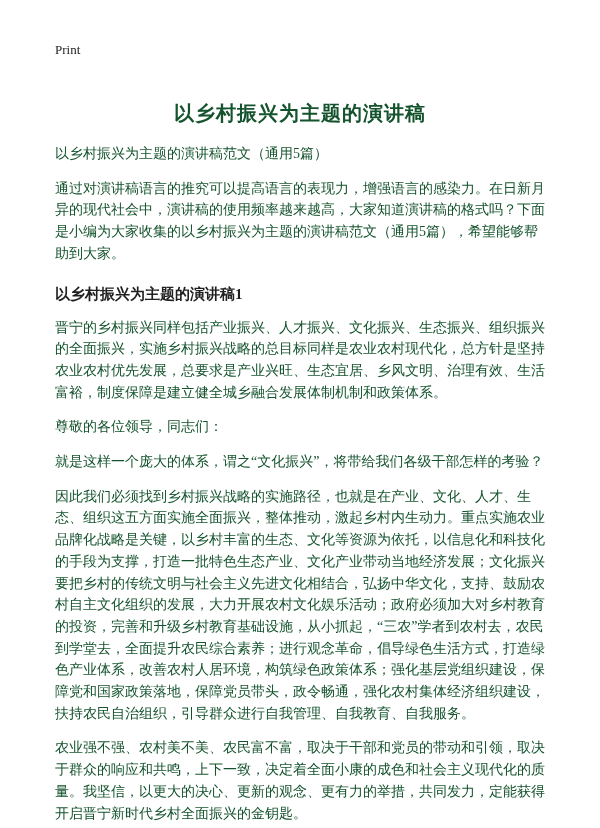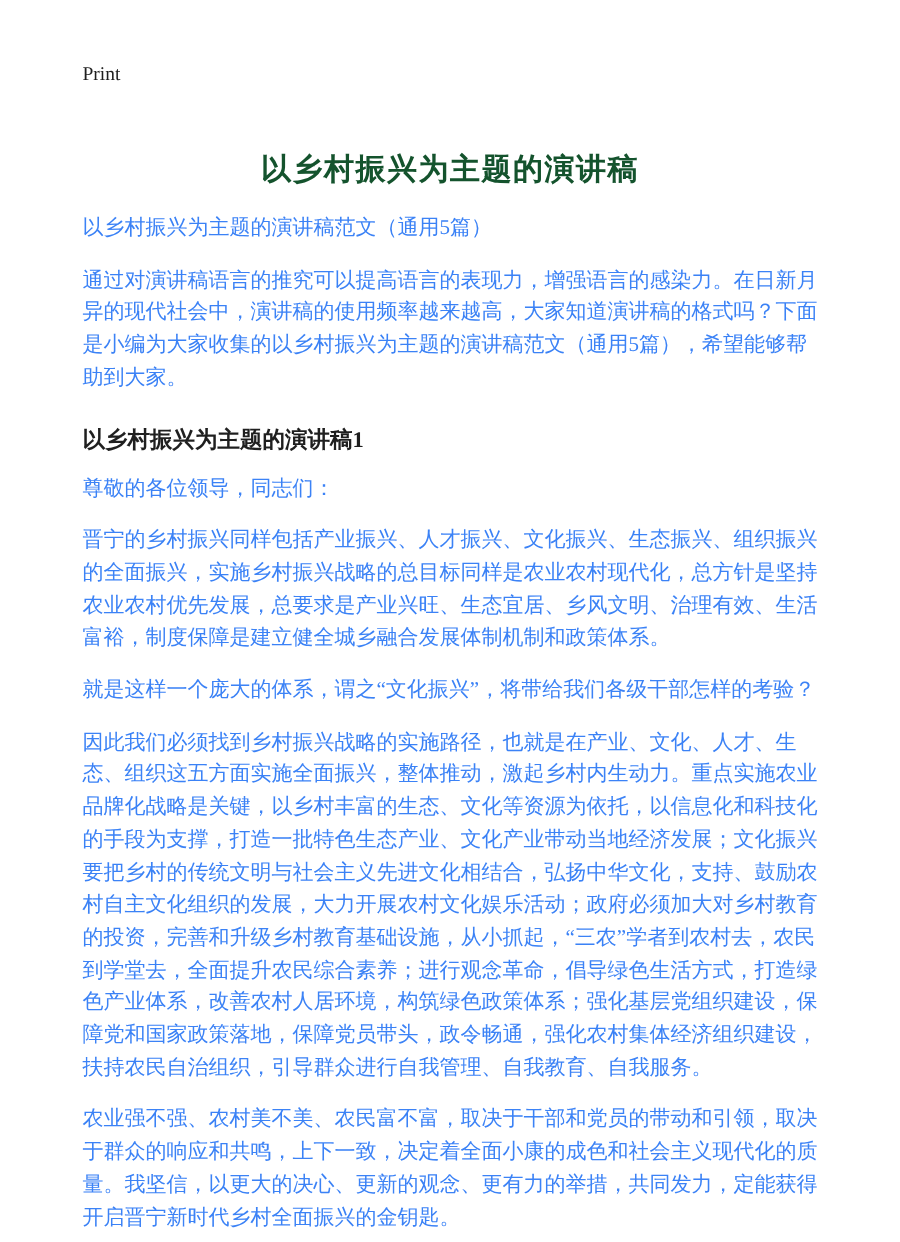--- a/index.html
+++ b/index.html
@@ -34,21 +34,21 @@
     font-weight: bold;
     text-align: center;
     color: #14532d;
     margin: 22px 0 16px 0;
     letter-spacing: 1px;
   }
   p.body-text {
     font-size: 14px;
     line-height: 21.7px;
     margin: 13px 0;
-    color: #3b82f6;
+    color: #14532d;
     text-align: left;
   }
   h2.section-heading {
     font-size: 15px;
     font-weight: bold;
     color: #1f1f1f;
     margin: 20px 0 10px 0;
   }
 </style>
 </head>
@@ -59,23 +59,23 @@
   <div class="print-label">Print</div>
 
   <h1 class="doc-title">以乡村振兴为主题的演讲稿</h1>
 
   <p class="body-text">以乡村振兴为主题的演讲稿范文（通用5篇）</p>
 
   <p class="body-text">通过对演讲稿语言的推究可以提高语言的表现力，增强语言的感染力。在日新月异的现代社会中，演讲稿的使用频率越来越高，大家知道演讲稿的格式吗？下面是小编为大家收集的以乡村振兴为主题的演讲稿范文（通用5篇），希望能够帮助到大家。</p>
 
   <h2 class="section-heading">以乡村振兴为主题的演讲稿1</h2>
 
+  <p class="body-text">晋宁的乡村振兴同样包括产业振兴、人才振兴、文化振兴、生态振兴、组织振兴的全面振兴，实施乡村振兴战略的总目标同样是农业农村现代化，总方针是坚持农业农村优先发展，总要求是产业兴旺、生态宜居、乡风文明、治理有效、生活富裕，制度保障是建立健全城乡融合发展体制机制和政策体系。</p>
+
   <p class="body-text">尊敬的各位领导，同志们：</p>
-
-  <p class="body-text">晋宁的乡村振兴同样包括产业振兴、人才振兴、文化振兴、生态振兴、组织振兴的全面振兴，实施乡村振兴战略的总目标同样是农业农村现代化，总方针是坚持农业农村优先发展，总要求是产业兴旺、生态宜居、乡风文明、治理有效、生活富裕，制度保障是建立健全城乡融合发展体制机制和政策体系。</p>
 
   <p class="body-text">就是这样一个庞大的体系，谓之“文化振兴”，将带给我们各级干部怎样的考验？</p>
 
   <p class="body-text">因此我们必须找到乡村振兴战略的实施路径，也就是在产业、文化、人才、生态、组织这五方面实施全面振兴，整体推动，激起乡村内生动力。重点实施农业品牌化战略是关键，以乡村丰富的生态、文化等资源为依托，以信息化和科技化的手段为支撑，打造一批特色生态产业、文化产业带动当地经济发展；文化振兴要把乡村的传统文明与社会主义先进文化相结合，弘扬中华文化，支持、鼓励农村自主文化组织的发展，大力开展农村文化娱乐活动；政府必须加大对乡村教育的投资，完善和升级乡村教育基础设施，从小抓起，“三农”学者到农村去，农民到学堂去，全面提升农民综合素养；进行观念革命，倡导绿色生活方式，打造绿色产业体系，改善农村人居环境，构筑绿色政策体系；强化基层党组织建设，保障党和国家政策落地，保障党员带头，政令畅通，强化农村集体经济组织建设，扶持农民自治组织，引导群众进行自我管理、自我教育、自我服务。</p>
 
   <p class="body-text">农业强不强、农村美不美、农民富不富，取决于干部和党员的带动和引领，取决于群众的响应和共鸣，上下一致，决定着全面小康的成色和社会主义现代化的质量。我坚信，以更大的决心、更新的观念、更有力的举措，共同发力，定能获得开启晋宁新时代乡村全面振兴的金钥匙。</p>
 
   
 
   

